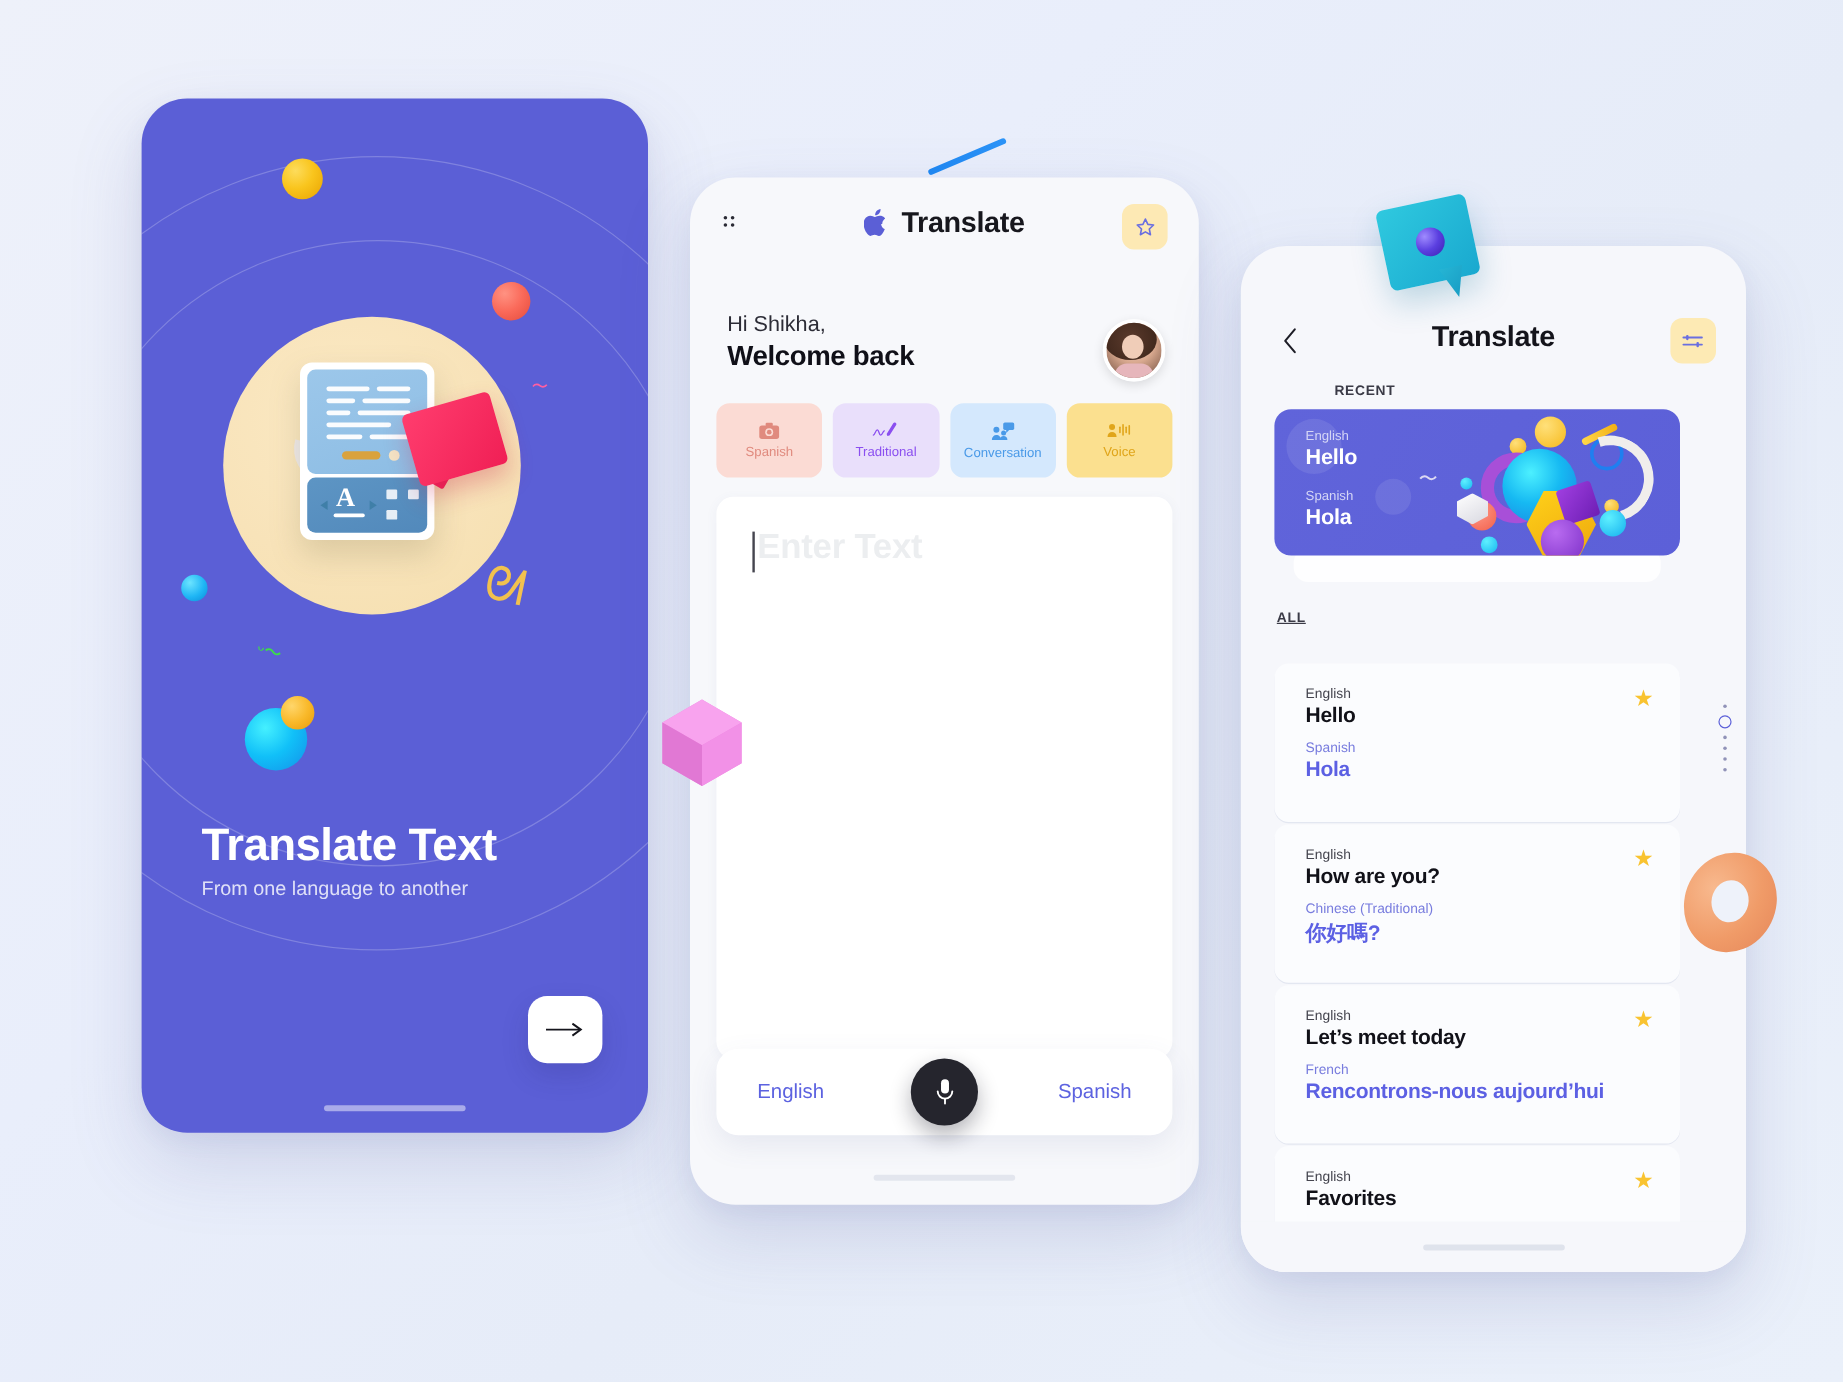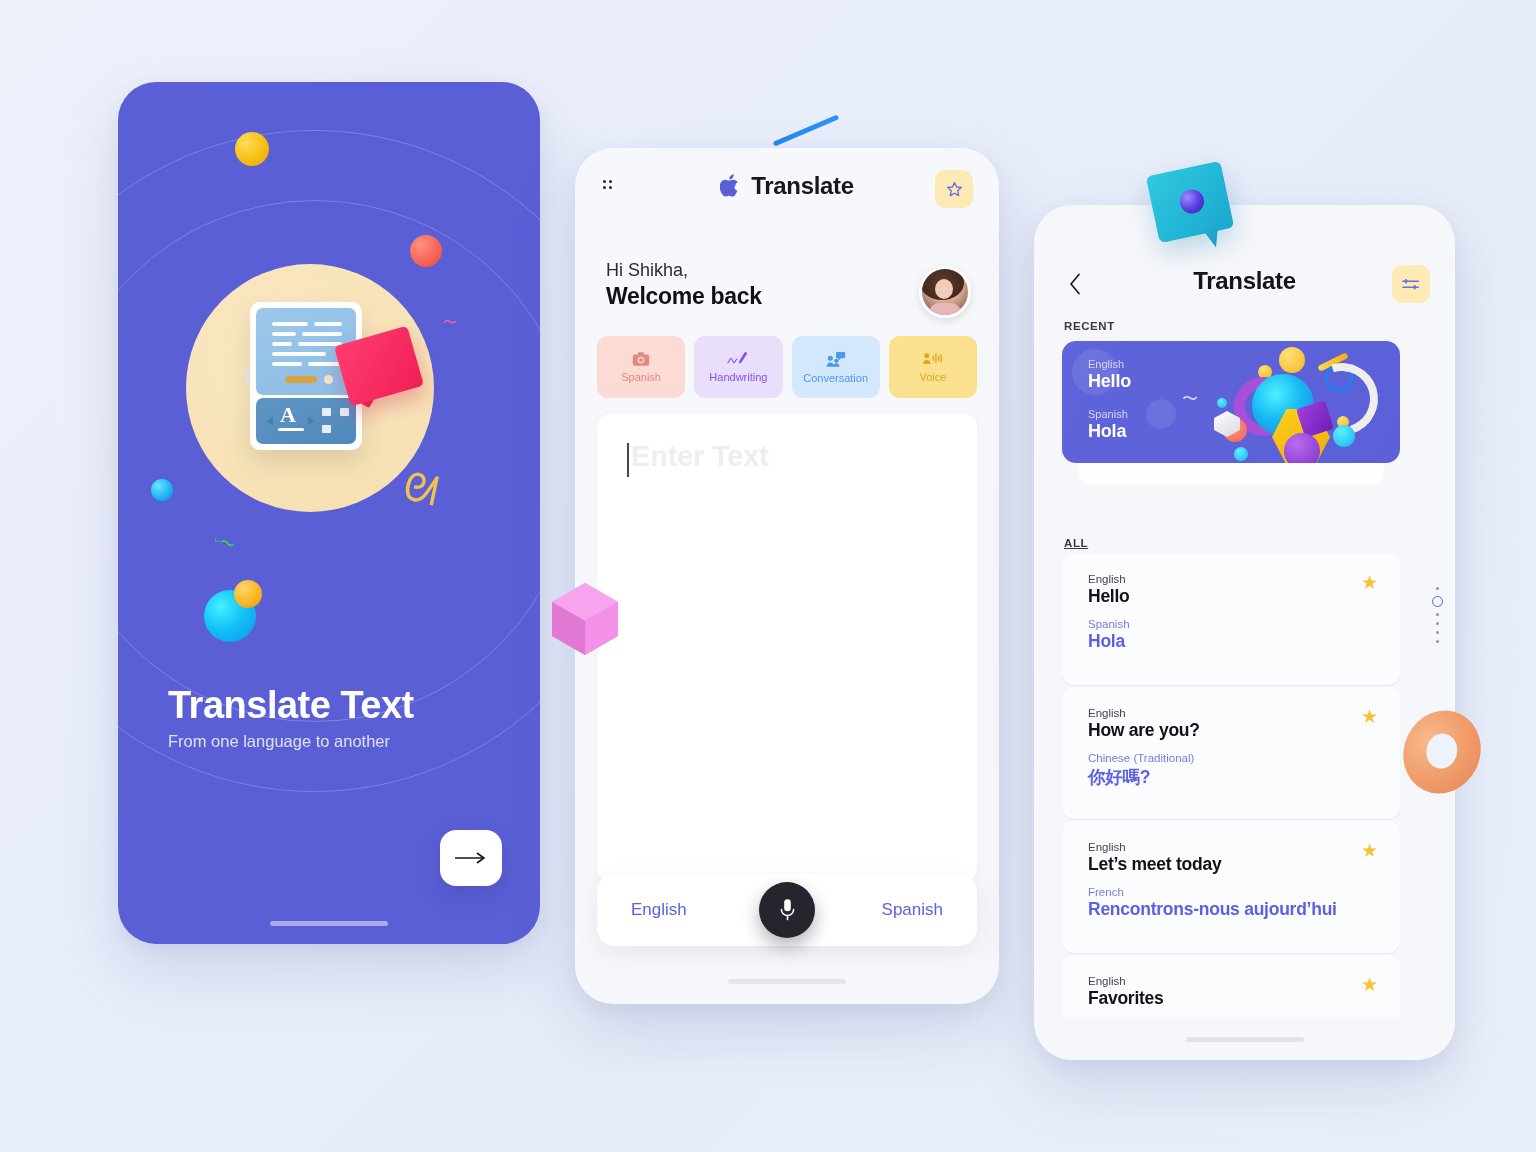--- a/index.html
+++ b/index.html
@@ -431,21 +431,21 @@
           <circle cx="12" cy="11.5" r="2.6" fill="#e08a7e"></circle>
         </svg>
         <span class="lbl" style="color:#e08a7e;">Spanish</span>
       </div>
 
       <div class="act" style="background:#e9dffb;">
         <svg width="22" height="16" viewBox="0 0 30 20">
           <path d="M1 15c2-.4 2.6-6 4.6-6S7.4 15 9.4 15s2.6-5 4.2-5" fill="none" stroke="#8b4ff0" stroke-width="1.5" stroke-linecap="round"></path>
           <path d="M17 16l2.4-.8L27 3.4c.6-1 .3-2-.7-2.6-1-.6-2-.3-2.6.7L16.2 13.7z" fill="#8b4ff0"></path>
         </svg>
-        <span class="lbl" style="color:#8b4ff0;">Handwriting</span>
+        <span class="lbl" style="color:#8b4ff0;">Traditional</span>
       </div>
 
       <div class="act" style="background:#d4e8fd;">
         <svg width="20" height="17" viewBox="0 0 24 20">
           <rect x="12" y="1" width="11" height="7.5" rx="1.6" fill="#4a9ae8"></rect>
           <polygon points="15,8 15,11.5 18,8.5" fill="#4a9ae8"></polygon>
           <circle cx="5.2" cy="8.4" r="3" fill="#4a9ae8"></circle>
           <path d="M0.6 18.6c0-3 2-5 4.6-5s4.6 2 4.6 5z" fill="#4a9ae8"></path>
           <circle cx="12.4" cy="11.6" r="2.5" fill="#4a9ae8"></circle>
           <path d="M8.6 18.6c0-2.4 1.7-4 3.8-4s3.8 1.6 3.8 4z" fill="#4a9ae8"></path>
@@ -496,21 +496,21 @@
     <div id="p3-title">Translate</div>
     <div id="p3-filter">
       <svg width="20" height="18" viewBox="0 0 22 18">
         <line x1="2" y1="6" x2="19" y2="6" stroke="#6a6fe0" stroke-width="1.7" stroke-linecap="round"></line>
         <line x1="2" y1="12.5" x2="19" y2="12.5" stroke="#6a6fe0" stroke-width="1.7" stroke-linecap="round"></line>
         <rect x="4.5" y="3.6" width="2.2" height="4.8" rx="1" fill="#6a6fe0"></rect>
         <rect x="14" y="10.1" width="2.2" height="4.8" rx="1" fill="#6a6fe0"></rect>
       </svg>
     </div>
 
-    <div class="sec-label" style="top:115px;">RECENT</div>
+    <div class="sec-label" style="top:115px;margin-left:48px;">RECENT</div>
 
     <div id="recent-stack"></div>
 
     <div id="recent-card">
       <div class="blob1"></div>
       <div class="blob2"></div>
       <div class="sq">〜</div>
 
       <div style="position:absolute; left:26px; top:17px;">
         <div class="rc-lang">English</div>
@@ -543,21 +543,21 @@
 
     <div id="recent-dots">
       <i></i>
       <div class="ring"></div>
       <i></i>
         <i></i>
         <i></i>
         <i></i>
     </div>
 
-    <div class="sec-label" style="top:332px;text-decoration:underline;">ALL</div>
+    <div class="sec-label" style="top:304px;text-decoration:underline;">ALL</div>
 
     <div class="fav-item" style="top:348px; height:132px;">
       <div style="position:absolute; left:26px; top:20px;">
         <div class="fav-src-lang">English</div>
         <div class="fav-src-text">Hello</div>
         <div class="fav-tgt-lang">Spanish</div>
         <div class="fav-tgt-text">Hola</div>
       </div>
       <div class="fav-star">★</div>
     </div>

